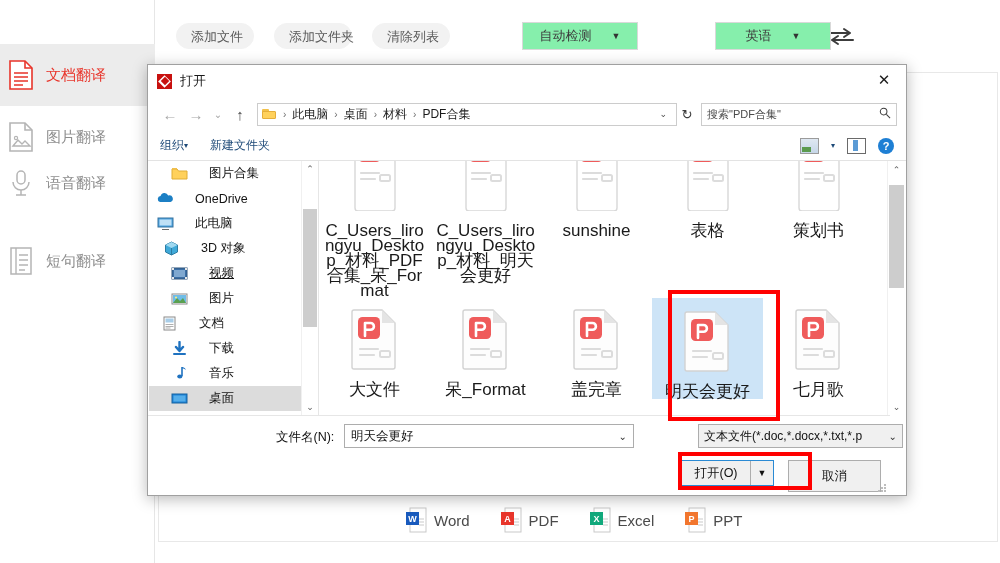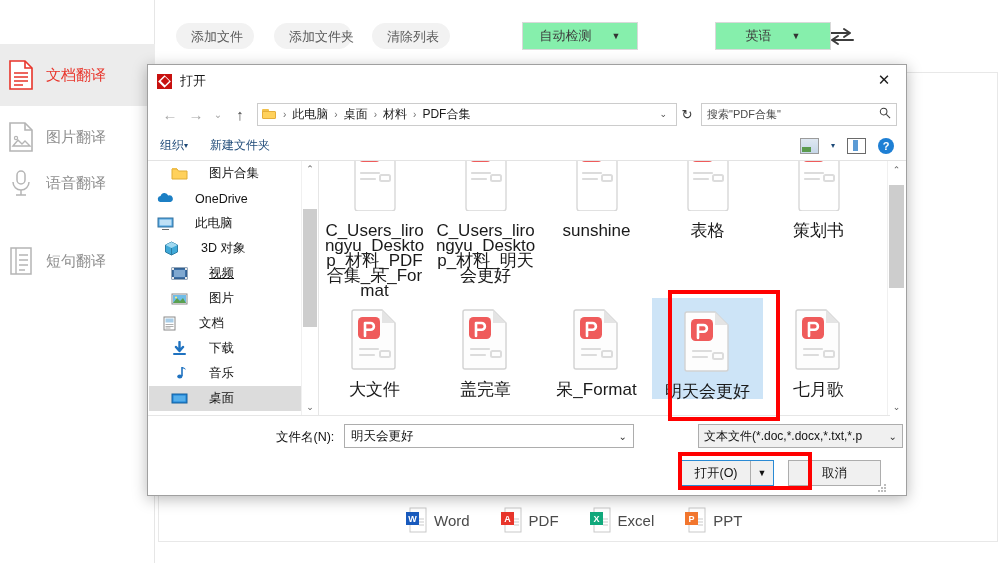--- a/index.html
+++ b/index.html
@@ -205,21 +205,21 @@
   .ft-select .caret { margin-left:auto; font-size:10px; color:#333; }
   .open-btn {
     position:absolute; left:533px; top:44px; width:93px; height:26px;
     border:1px solid #2a8ad4; background:#f0f0f0; box-sizing:border-box;
     display:flex; align-items:center; font-size:12.5px; color:#111;
   }
   .open-btn .lbl { flex:1; text-align:center; }
   .open-btn .split { width:22px; border-left:1px solid #adadad; height:100%;
     display:flex; align-items:center; justify-content:center; font-size:9px; }
   .cancel-btn {
-    position:absolute; left:640px; top:44px; width:93px; height:26px;
+    position:absolute; left:640px; top:44px; width:93px; height:32px;
     border:1px solid #adadad; background:#f0f0f0; box-sizing:border-box;
     display:flex; align-items:center; justify-content:center; font-size:12.5px; color:#111;
   }
   .resize-grip { position:absolute; right:3px; bottom:3px; width:10px; height:10px; }
 
   
   .hl-box { position:absolute; border:4px solid #ff0000; box-sizing:border-box; pointer-events:none; }
   .hl-file { left:668px; top:290px; width:112px; height:131px; }
   .hl-open { left:678px; top:452px; width:134px; height:38px; }
 </style>
@@ -564,32 +564,32 @@
           </div>
           <div class="file-cell">
             <span class="doc-ico"><svg viewBox="0 0 52 62" width="52" height="62">
                 <path d="M5 2 h28 l13 13 v44 a2 2 0 0 1 -2 2 h-39 a2 2 0 0 1 -2 -2 v-55 a2 2 0 0 1 2 -2z" fill="#fdfdfd" stroke="#d2d2d2" stroke-width="1.4"></path>
                 <path d="M33 2 l13 13 h-13z" fill="#e4e4e4"></path>
                 <rect x="9" y="9" width="22" height="22" rx="4.5" fill="#ef5b5b"></rect>
                 <path d="M16 15 v13 M16 15 h5.5 a3.4 3.4 0 0 1 0 6.8 h-5.5" fill="none" stroke="#fff" stroke-width="2.6" stroke-linecap="round"></path>
                 <path d="M11 41 h18 M11 47 h14" stroke="#dcdcdc" stroke-width="2.2" stroke-linecap="round"></path>
                 <rect x="31" y="43" width="10" height="6" rx="1.5" fill="none" stroke="#dcdcdc" stroke-width="2"></rect>
               </svg></span>
-            <div class="file-name">盖完章</div>
+            <div class="file-name">呆_Format</div>
           </div>
           <div class="file-cell">
             <span class="doc-ico"><svg viewBox="0 0 52 62" width="52" height="62">
                 <path d="M5 2 h28 l13 13 v44 a2 2 0 0 1 -2 2 h-39 a2 2 0 0 1 -2 -2 v-55 a2 2 0 0 1 2 -2z" fill="#fdfdfd" stroke="#d2d2d2" stroke-width="1.4"></path>
                 <path d="M33 2 l13 13 h-13z" fill="#e4e4e4"></path>
                 <rect x="9" y="9" width="22" height="22" rx="4.5" fill="#ef5b5b"></rect>
                 <path d="M16 15 v13 M16 15 h5.5 a3.4 3.4 0 0 1 0 6.8 h-5.5" fill="none" stroke="#fff" stroke-width="2.6" stroke-linecap="round"></path>
                 <path d="M11 41 h18 M11 47 h14" stroke="#dcdcdc" stroke-width="2.2" stroke-linecap="round"></path>
                 <rect x="31" y="43" width="10" height="6" rx="1.5" fill="none" stroke="#dcdcdc" stroke-width="2"></rect>
               </svg></span>
-            <div class="file-name">呆_Format</div>
+            <div class="file-name">盖完章</div>
           </div>
           <div class="file-cell selected" style="padding-top: 12px;">
             <span class="doc-ico"><svg viewBox="0 0 52 62" width="52" height="62">
                 <path d="M5 2 h28 l13 13 v44 a2 2 0 0 1 -2 2 h-39 a2 2 0 0 1 -2 -2 v-55 a2 2 0 0 1 2 -2z" fill="#fdfdfd" stroke="#d2d2d2" stroke-width="1.4"></path>
                 <path d="M33 2 l13 13 h-13z" fill="#e4e4e4"></path>
                 <rect x="9" y="9" width="22" height="22" rx="4.5" fill="#ef5b5b"></rect>
                 <path d="M16 15 v13 M16 15 h5.5 a3.4 3.4 0 0 1 0 6.8 h-5.5" fill="none" stroke="#fff" stroke-width="2.6" stroke-linecap="round"></path>
                 <path d="M11 41 h18 M11 47 h14" stroke="#dcdcdc" stroke-width="2.2" stroke-linecap="round"></path>
                 <rect x="31" y="43" width="10" height="6" rx="1.5" fill="none" stroke="#dcdcdc" stroke-width="2"></rect>
               </svg></span>

